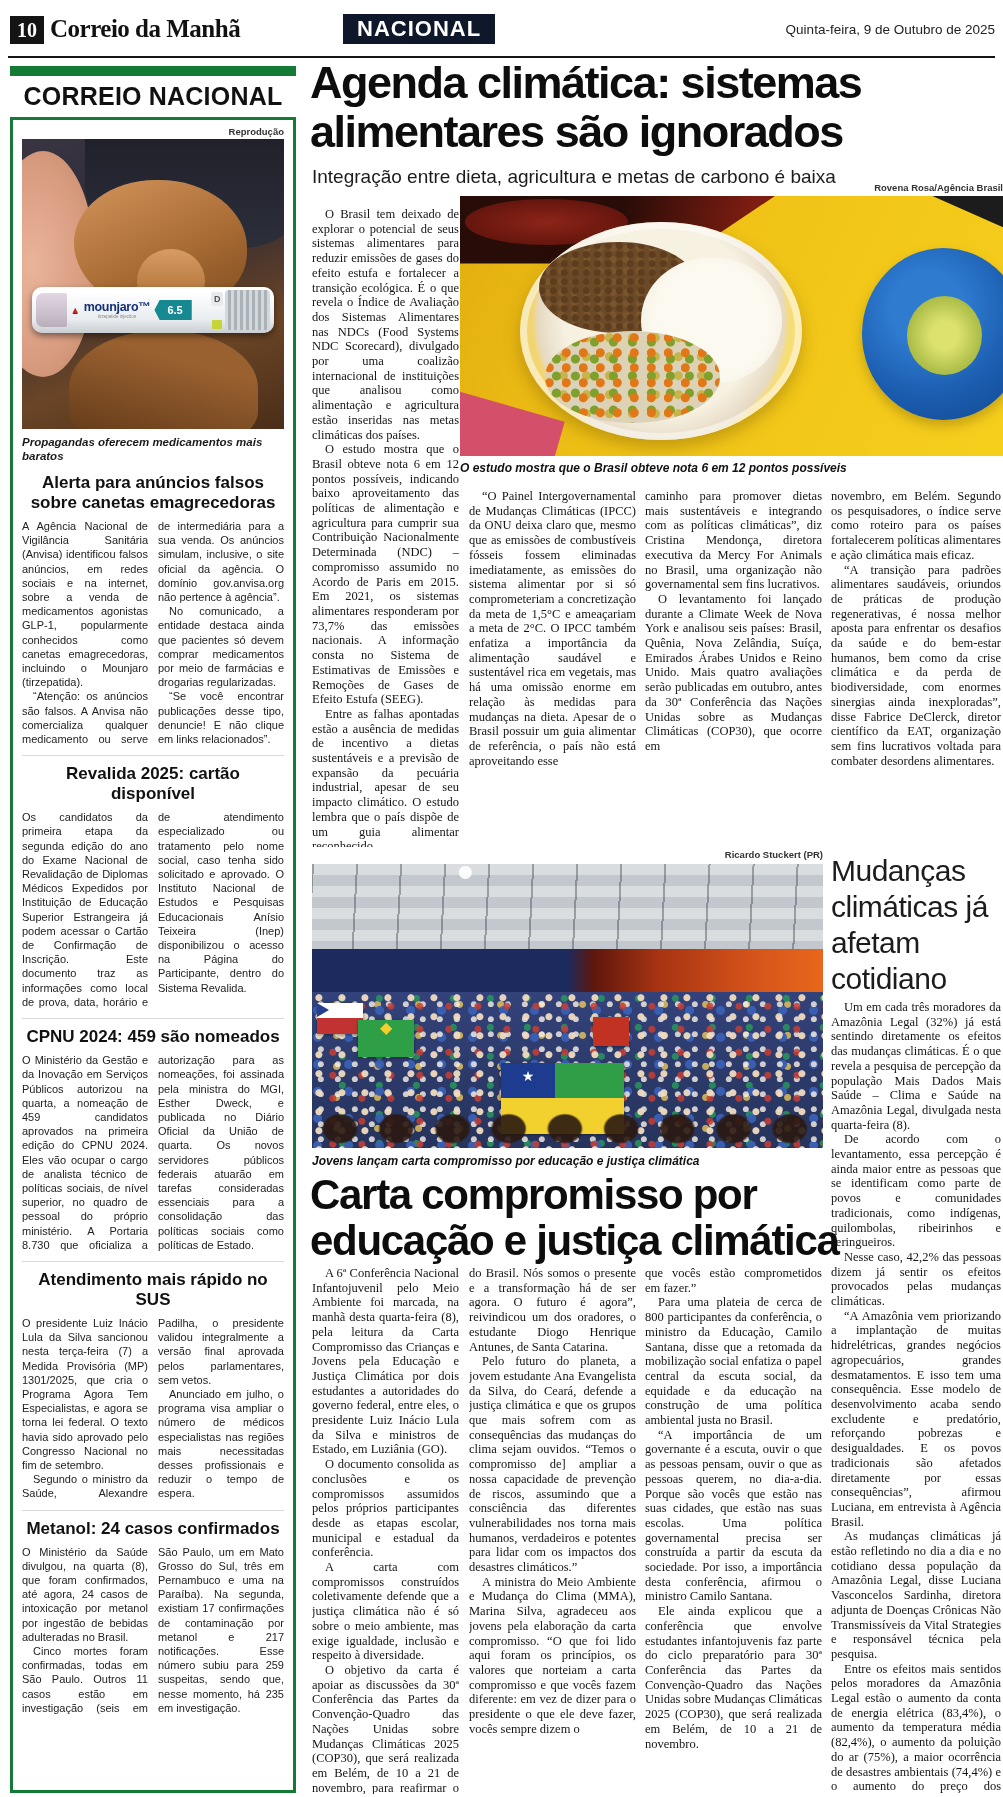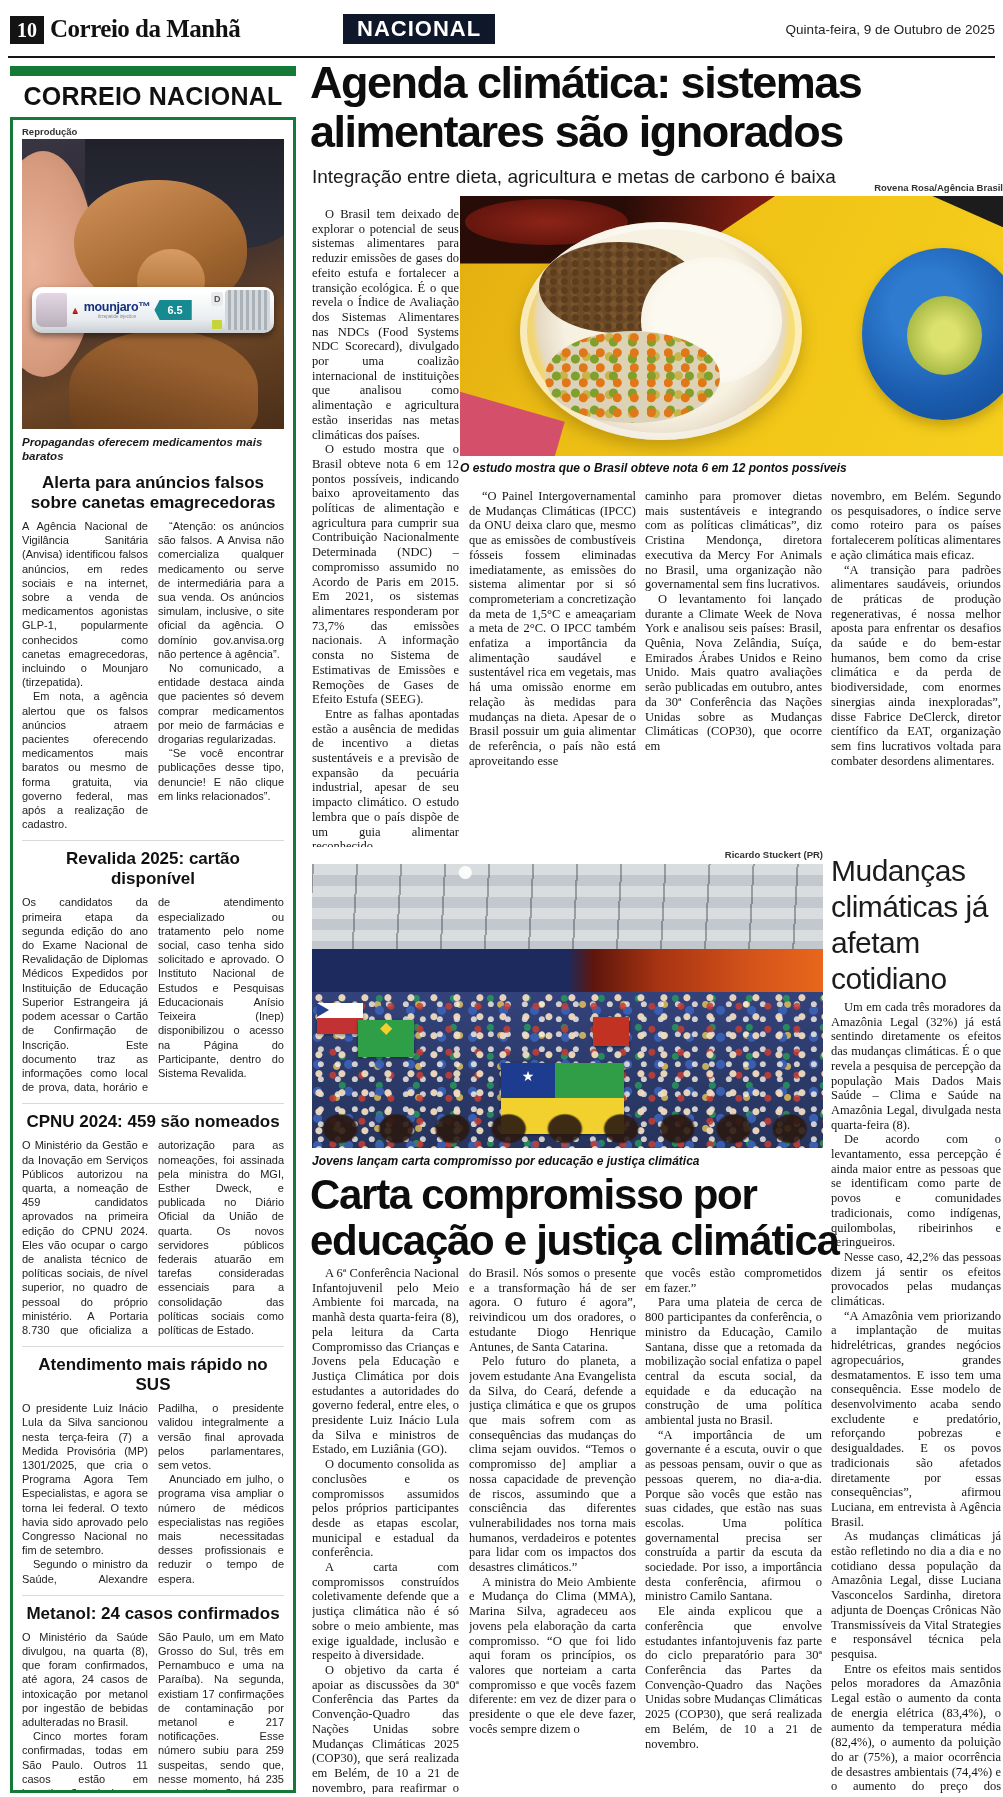--- a/index.html
+++ b/index.html
@@ -17,21 +17,21 @@
   .sectionbox { position:absolute; left:335px; top:8px; background:#0f172a; color:#fff;
                 font:700 22px/30px "Liberation Sans", sans-serif; letter-spacing:1px; padding:0 14px; }
   .dateline { position:absolute; right:0; top:16px; font:400 13.5px "Liberation Sans", sans-serif; color:#222; }
 
   
   .sidebar { position:absolute; left:10px; top:66px; width:286px; }
   .green-bar { height:10px; background:#157a36; }
   .sidebar-title { text-align:center; font:800 25px/30px "Liberation Sans", sans-serif;
                    letter-spacing:0.2px; margin:5px 0 6px; }
   .sidebar-box { border:3px solid #157a36; height:1676px; padding:5px 9px; overflow:hidden; }
-  .credit { font:700 9.5px "Liberation Sans", sans-serif; color:#333; margin:1px 0 2px; }
+  .credit { text-align:right; font:700 9.5px "Liberation Sans", sans-serif; color:#333; margin:1px 0 2px; }
   .caption { font:italic 700 11.5px/14px "Liberation Sans", sans-serif; color:#1a1a1a; margin:6px 0 10px; }
   .sb-article h3 { text-align:center; font:700 17px/20px "Liberation Sans", sans-serif; margin:8px 0 6px; }
   .sb-cols { column-count:2; column-gap:10px; font:400 11px/14.2px "Liberation Sans", sans-serif;
              text-align:justify; color:#222; }
   .sb-cols p { margin:0; }
   .sb-cols p + p { text-indent:11px; }
   .sep { border:none; border-top:1px solid #d9d9d9; margin:9px 0 2px; }
 
   
   .photo-mounjaro { position:relative; height:290px; background:linear-gradient(160deg,#3a3542 0%,#2b2733 35%,#6b4526 70%,#4a2e18 100%); overflow:hidden; }
@@ -194,21 +194,20 @@
           </div>
         </div>
       </div>
 
       <p class="caption">Propagandas oferecem medicamentos mais baratos</p>
 
       <section class="sb-article">
         <h3>Alerta para anúncios falsos sobre canetas emagrecedoras</h3>
         <div class="sb-cols">
             <p>A Agência Nacional de Vigilância Sanitária (Anvisa) identificou falsos anúncios, em redes sociais e na internet, sobre a venda de medicamentos agonistas GLP-1, popularmente conhecidos como canetas emagrecedoras, incluindo o Mounjaro (tirzepatida).</p>
-            <p>Em nota, a agência alertou que os falsos anúncios atraem pacientes oferecendo medicamentos mais baratos ou mesmo de forma gratuita, via governo federal, mas após a realização de cadastro.</p>
             <p>“Atenção: os anúncios são falsos. A Anvisa não comercializa qualquer medicamento ou serve de intermediária para a sua venda. Os anúncios simulam, inclusive, o site oficial da agência. O domínio gov.anvisa.org não pertence à agência”.</p>
             <p>No comunicado, a entidade destaca ainda que pacientes só devem comprar medicamentos por meio de farmácias e drogarias regularizadas.</p>
             <p>“Se você encontrar publicações desse tipo, denuncie! E não clique em links relacionados”.</p>
           </div>
       </section>
       <hr class="sep">
       <section class="sb-article">
         <h3>Revalida 2025: cartão disponível</h3>
         <div class="sb-cols">
             <p>Os candidatos da primeira etapa da segunda edição do ano do Exame Nacional de Revalidação de Diplomas Médicos Expedidos por Instituição de Educação Superior Estrangeira já podem acessar o Cartão de Confirmação de Inscrição. Este documento traz as informações como local de prova, data, horário e de atendimento especializado ou tratamento pelo nome social, caso tenha sido solicitado e aprovado. O Instituto Nacional de Estudos e Pesquisas Educacionais Anísio Teixeira (Inep) disponibilizou o acesso na Página do Participante, dentro do Sistema Revalida.</p>

